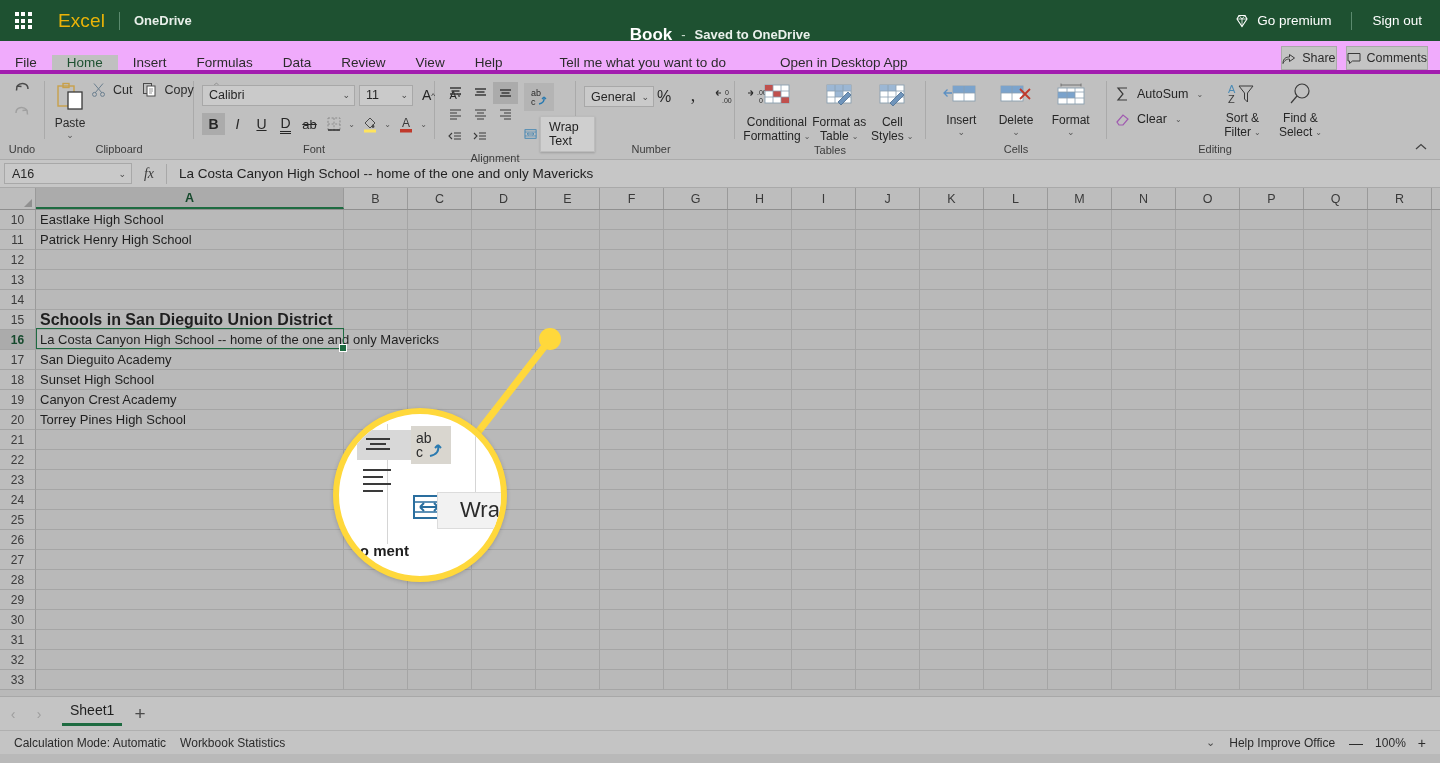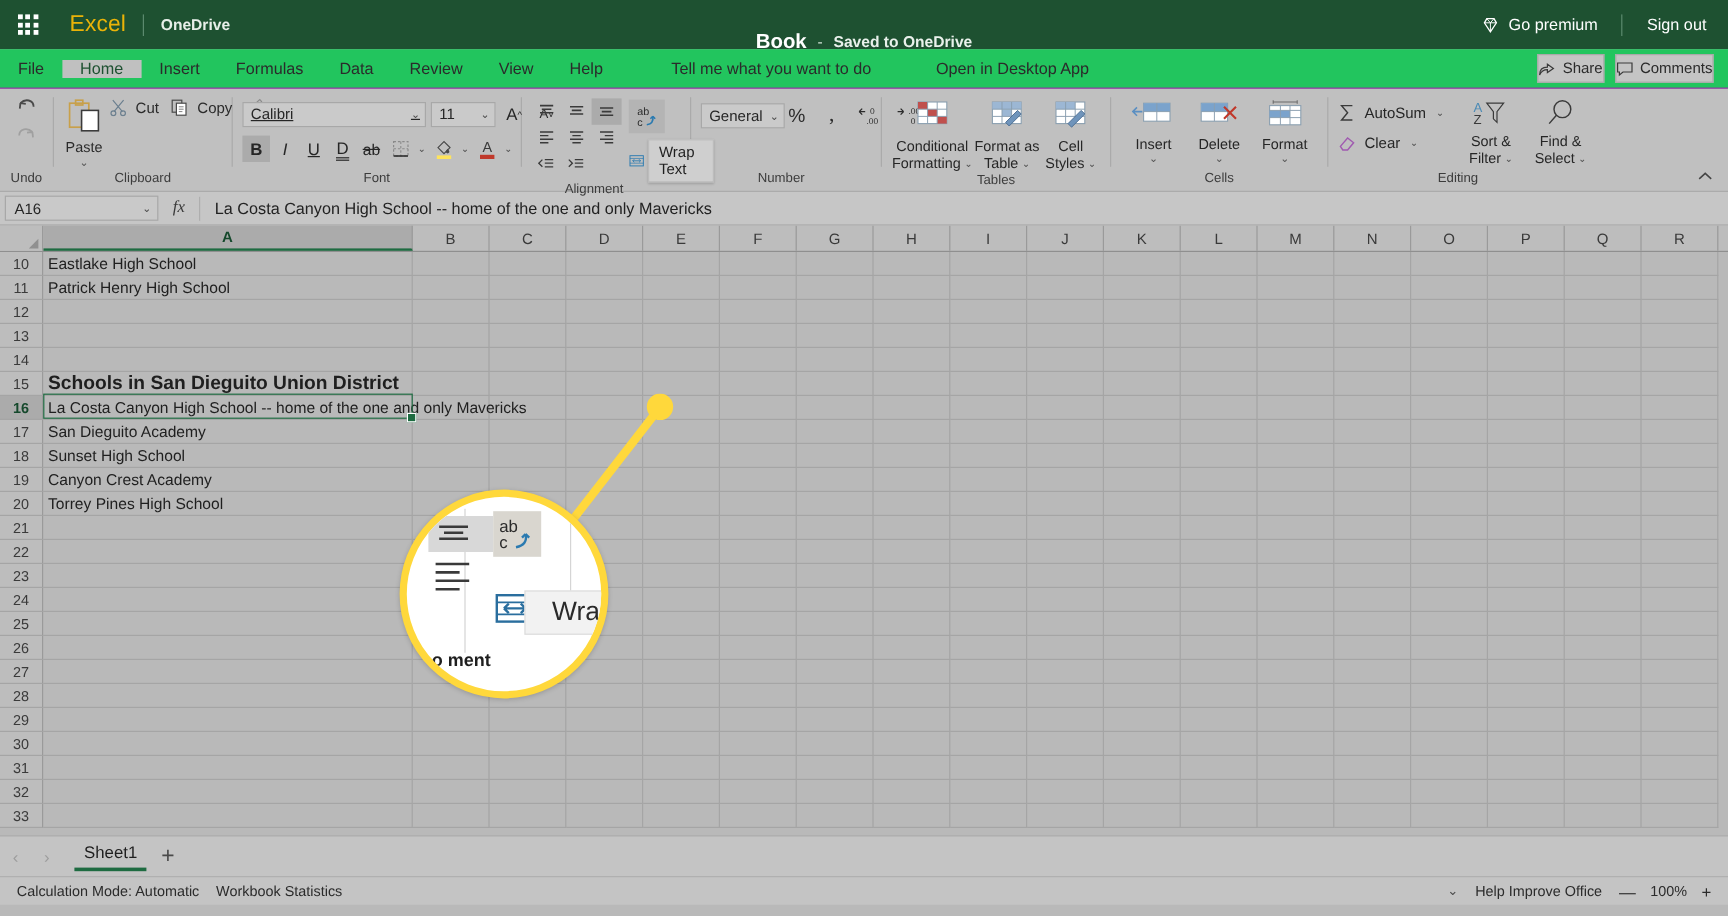--- a/index.html
+++ b/index.html
@@ -31,22 +31,22 @@
   .doc-name { font-size:17px; font-weight:600; color:#ffffff; }
   .doc-dash { margin:0 9px; font-size:13px; color:#cfe0d4; }
   .doc-state { font-size:13px; color:#eaf1ec; font-weight:600; }
   .tb-right { margin-left:auto; display:flex; align-items:center; padding-right:18px; gap:0; }
   .premium { display:flex; align-items:center; gap:7px; font-size:13.5px; color:#ffffff; cursor:pointer; }
   .tb-sep2 { width:1px; height:18px; background:#5b8a6e; margin:0 20px; }
   .signout { font-size:13.5px; color:#ffffff; cursor:pointer; }
 
   
   .tabbar {
-    height:33px; background:#22c55e; display:flex; align-items:center;
-    font-size:13.5px; border-bottom:1px solid #a21caf; position:relative;
+    height:33px; background:#f0abfc; display:flex; align-items:flex-end;
+    font-size:13.5px; border-bottom:4px solid #a21caf; position:relative;
   }
   .tab { display:flex; align-items:center; padding:0 15px; cursor:pointer; color:#2b2b2b; }
   .tab.active { background:#c0c0c0; color:#1e5131; }
   .tab.wide { padding:0 18px; }
   .tabbar-right { margin-left:auto; display:flex; align-items:center; gap:9px; padding-right:12px; }
   .chip {
     display:flex; align-items:center; gap:6px; font-size:12.5px; padding:4px 0;
     border:1px solid #a9a9a9; background:#c4c4c4; cursor:pointer; color:#2b2b2b;
   }
 
@@ -326,21 +326,21 @@
           </div>
         </div>
       </div>
       <div class="grp-label">Clipboard</div>
     </div>
     <div class="vsep"></div>
 
     <div class="grp" style="width:240px;">
       <div class="grp-body" style="flex-direction:column; padding-top:6px;">
         <div class="fontrow1">
-          <div class="selbox" style="width:153px;text-decoration:underline;">
+          <div class="selbox" style="width:153px;">
             <span>Calibri</span>
             <span class="cv">⌄</span>
           </div>
           <div class="selbox" style="width:54px;">
             <span>11</span>
             <span class="cv">⌄</span>
           </div>
           <div class="fbtn">
             <span style="font-size:14px;">A</span>
               <sup style="font-size:8px;">^</sup>

